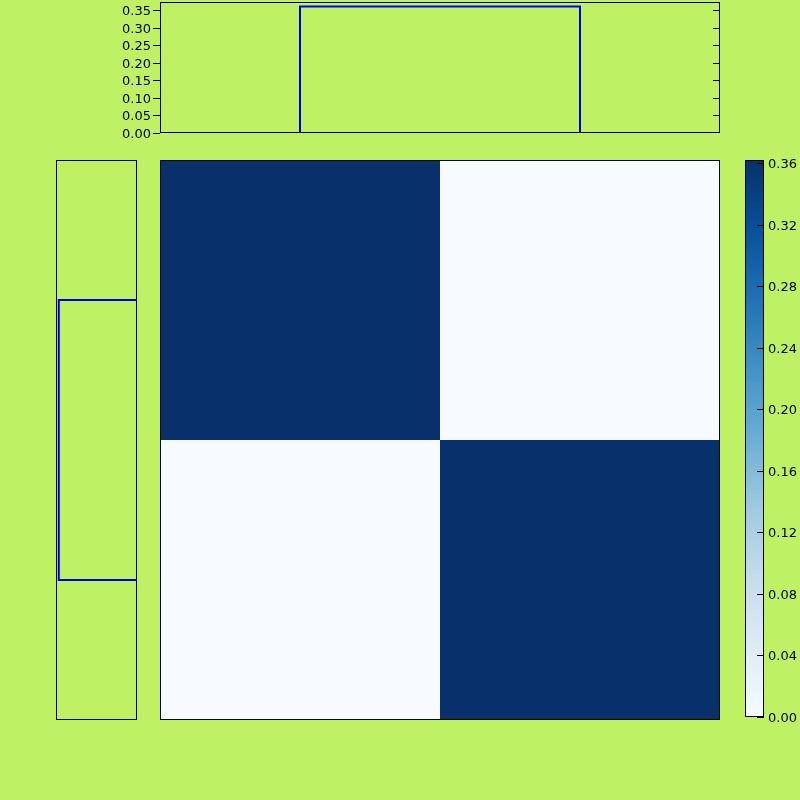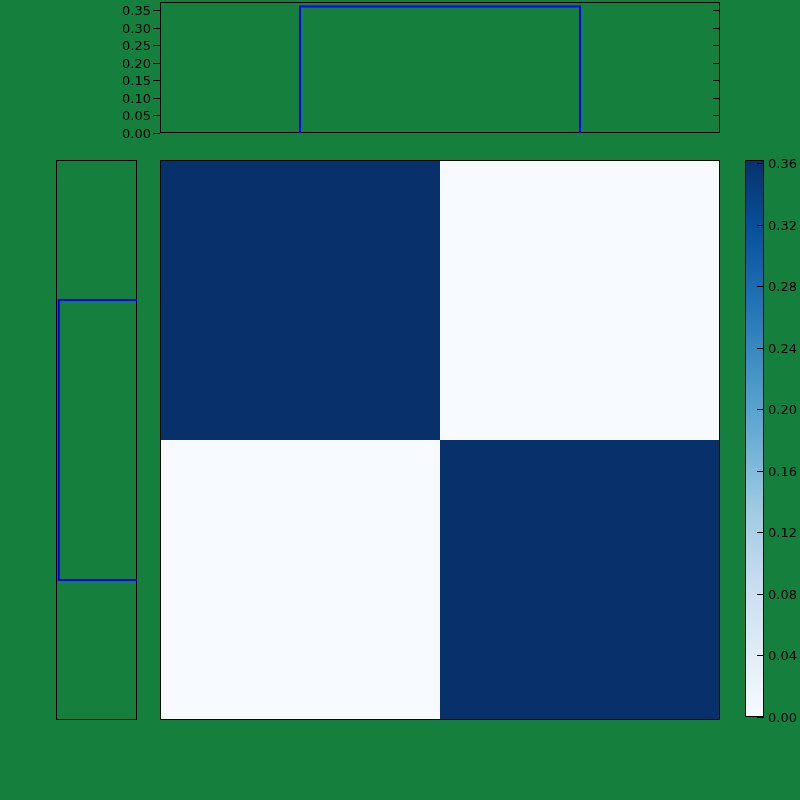--- a/index.html
+++ b/index.html
@@ -5,21 +5,21 @@
   html, body {
     margin: 0;
     padding: 0;
     background: #ffffff;
     font-family: "DejaVu Sans", "Liberation Sans", sans-serif;
   }
   .figure {
     position: relative;
     width: 800px;
     height: 800px;
-    background: #15803d;
+    background: #bef264;
     overflow: hidden;
   }
   svg text {
     font-family: "DejaVu Sans", "Liberation Sans", sans-serif;
     font-size: 13px;
     fill: #000000;
   }
 </style>
 </head>
 <body>

